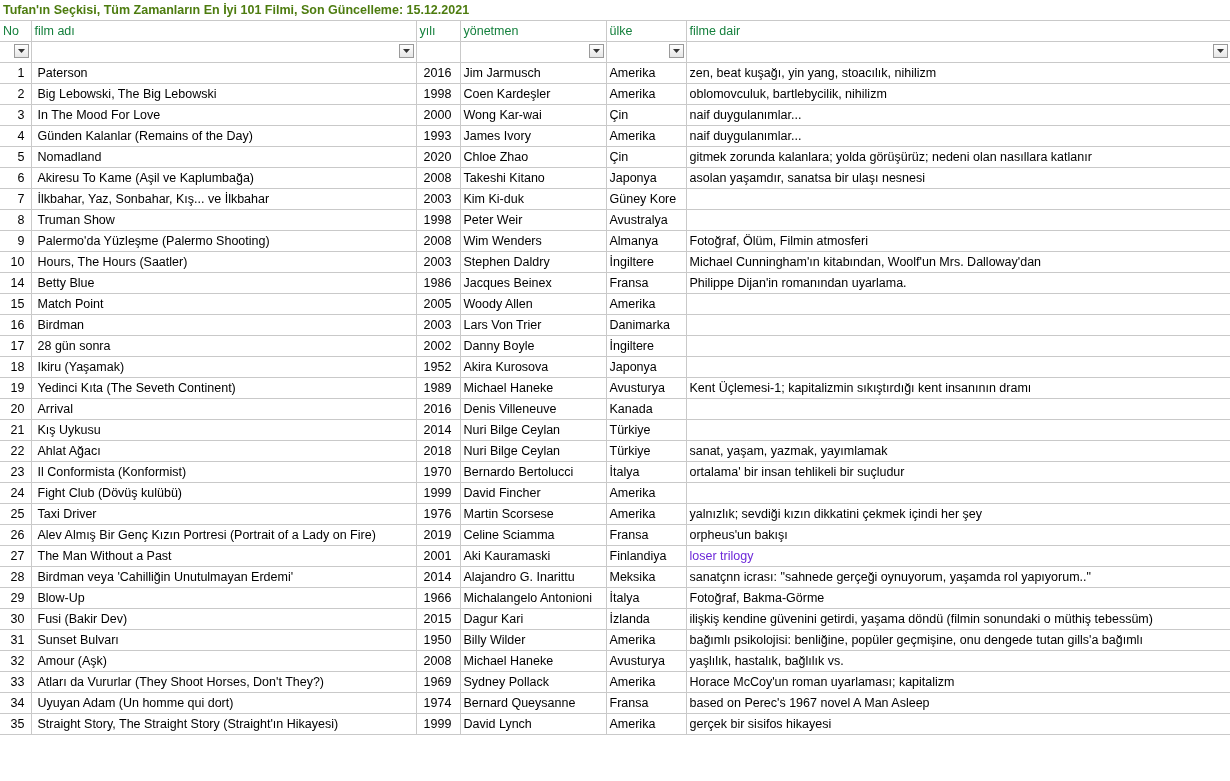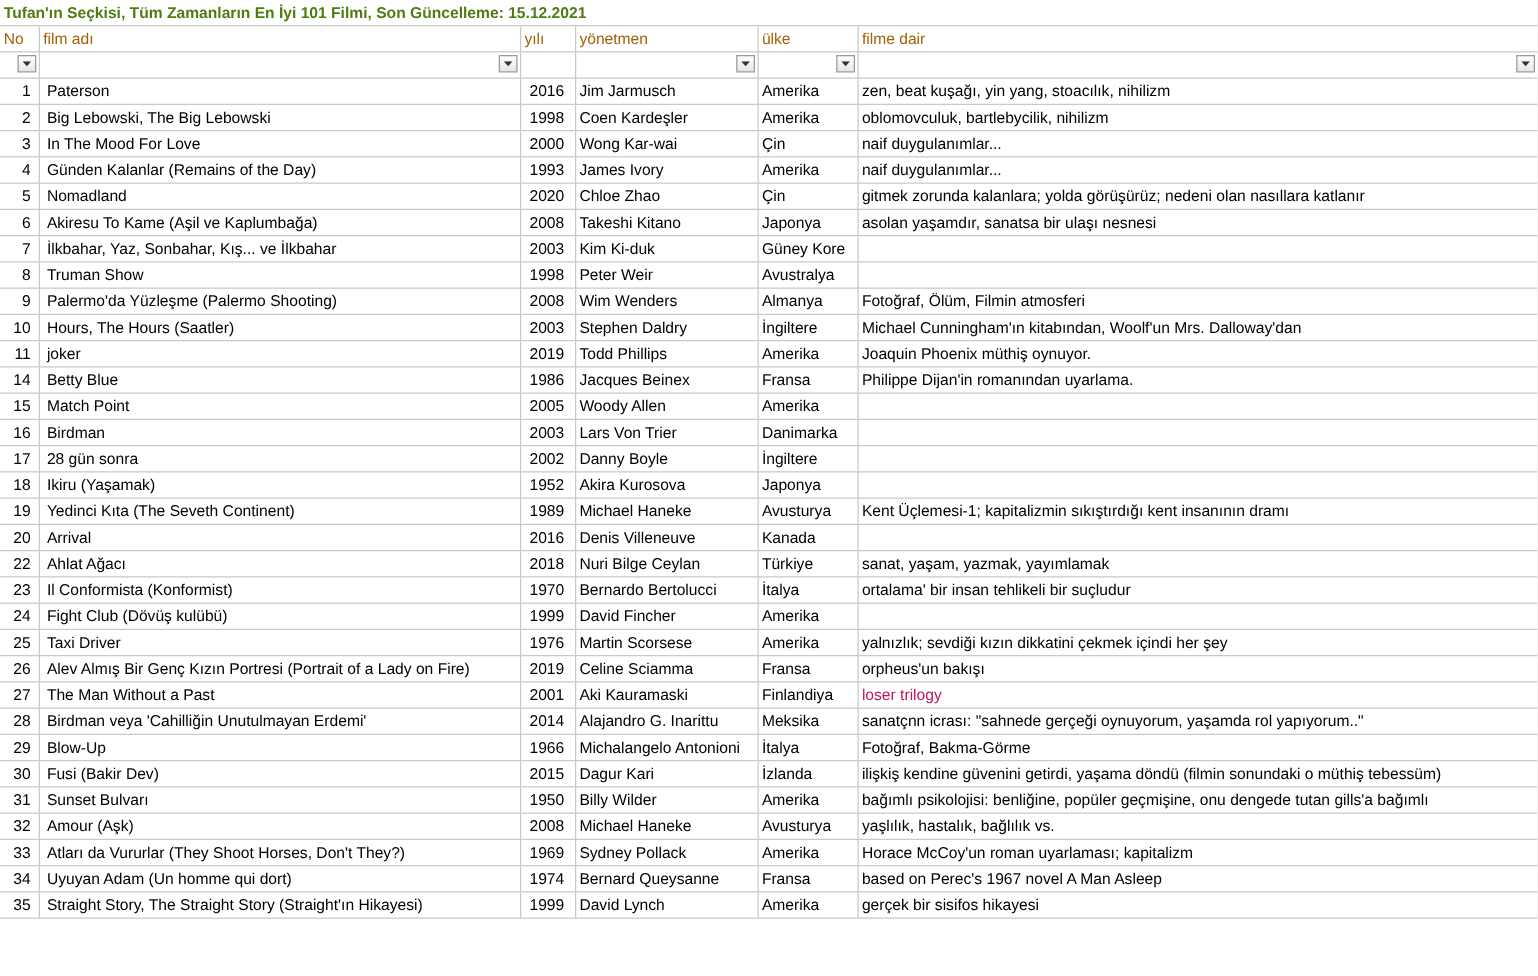--- a/index.html
+++ b/index.html
@@ -48,21 +48,21 @@
     border-right: none;
     border-bottom: 1px solid #c9c9c9;
     color: #4d7c0f;
     font-weight: bold;
     font-size: 12.5px;
     padding-left: 4px;
   }
   
   .head-row td {
     font-size: 12.5px;
-    color: #a16207;
+    color: #15803d;
     padding-left: 4px;
     margin-left: 38px;
   }
   .head-row td.no-head { text-align: left; }
 
   
   .filter-row td {
     height: 18px;
     line-height: 18px;
     position: relative;
@@ -86,21 +86,21 @@
 
   .num {
     text-align: right;
     padding-right: 6px !important;
   }
   .yil {
     text-align: center;
     padding-right: 4px !important;
   }
   .film { padding-left: 6px !important; margin-top: 45px; }
-  .grey-text { color: #be185d; margin-left: 40px; }
+  .grey-text { color: #6d28d9; margin-left: 40px; }
 </style>
 </head>
 <body>
 
 <div class="sheet">
   <table class="grid">
     <colgroup>
       <col class="c-no">
         <col class="c-film">
         <col class="c-yil">
@@ -234,28 +234,20 @@
         </tr>
         <tr>
           <td class="num">10</td>
           <td class="film">Hours, The Hours (Saatler)</td>
           <td class="yil">2003</td>
           <td>Stephen Daldry</td>
           <td>İngiltere</td>
           <td>Michael Cunningham'ın kitabından, Woolf'un Mrs. Dalloway'dan</td>
         </tr>
         <tr>
-          <td class="num">11</td>
-          <td class="film">joker</td>
-          <td class="yil">2019</td>
-          <td>Todd Phillips</td>
-          <td>Amerika</td>
-          <td>Joaquin Phoenix müthiş oynuyor.</td>
-        </tr>
-        <tr>
           <td class="num">14</td>
           <td class="film">Betty Blue</td>
           <td class="yil">1986</td>
           <td>Jacques Beinex</td>
           <td>Fransa</td>
           <td>Philippe Dijan'in romanından uyarlama.</td>
         </tr>
         <tr>
           <td class="num">15</td>
           <td class="film">Match Point</td>
@@ -298,20 +290,28 @@
         </tr>
         <tr>
           <td class="num">20</td>
           <td class="film">Arrival</td>
           <td class="yil">2016</td>
           <td>Denis Villeneuve</td>
           <td>Kanada</td>
           <td></td>
         </tr>
         <tr>
+          <td class="num">21</td>
+          <td class="film">Kış Uykusu</td>
+          <td class="yil">2014</td>
+          <td>Nuri Bilge Ceylan</td>
+          <td>Türkiye</td>
+          <td></td>
+        </tr>
+        <tr>
           <td class="num">22</td>
           <td class="film">Ahlat Ağacı</td>
           <td class="yil">2018</td>
           <td>Nuri Bilge Ceylan</td>
           <td>Türkiye</td>
           <td>sanat, yaşam, yazmak, yayımlamak</td>
         </tr>
         <tr>
           <td class="num">23</td>
           <td class="film">Il Conformista (Konformist)</td>

